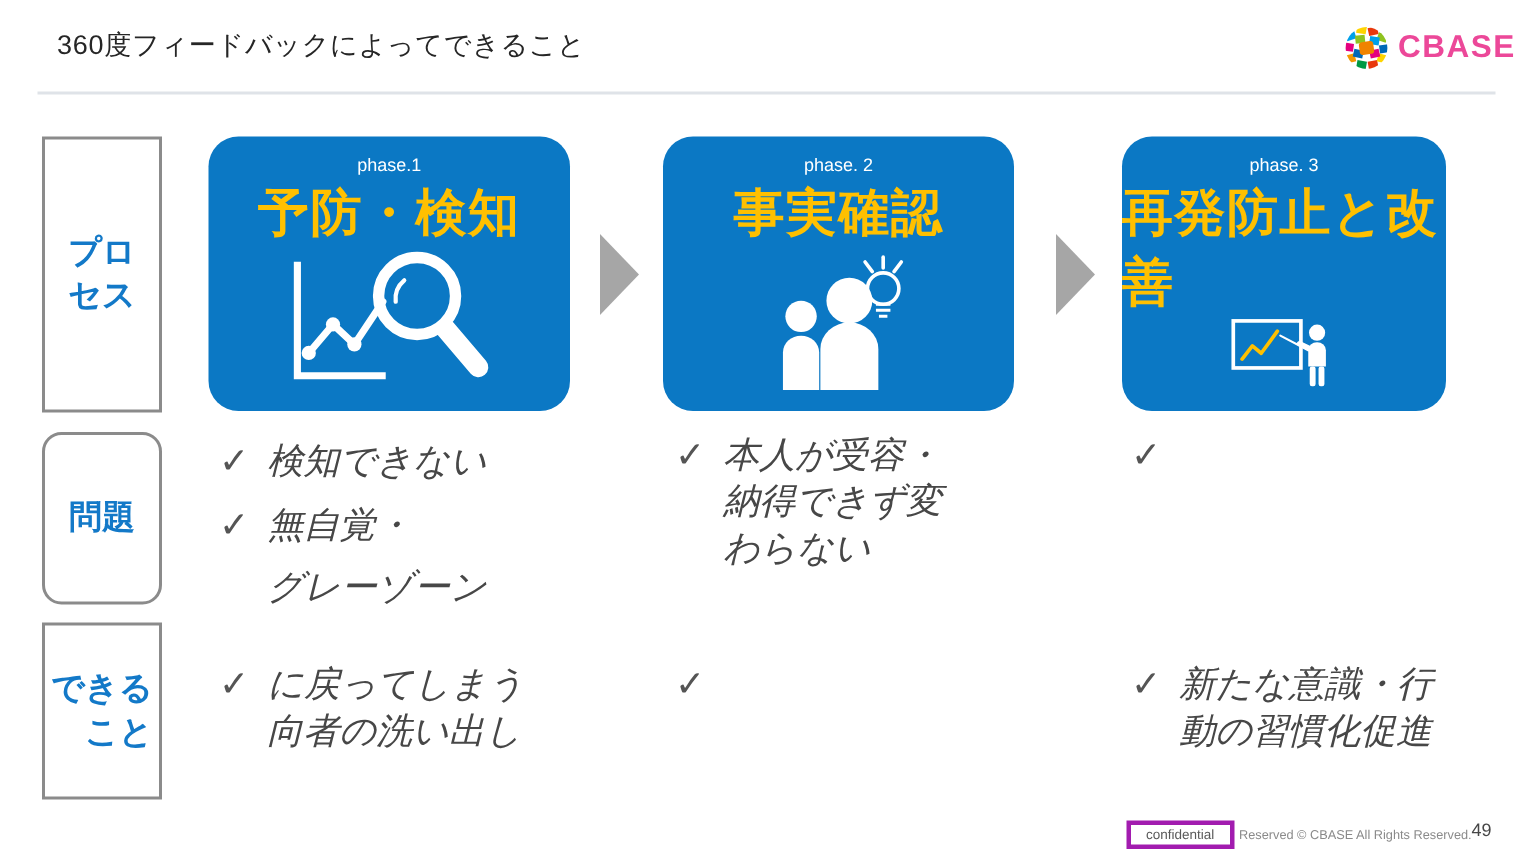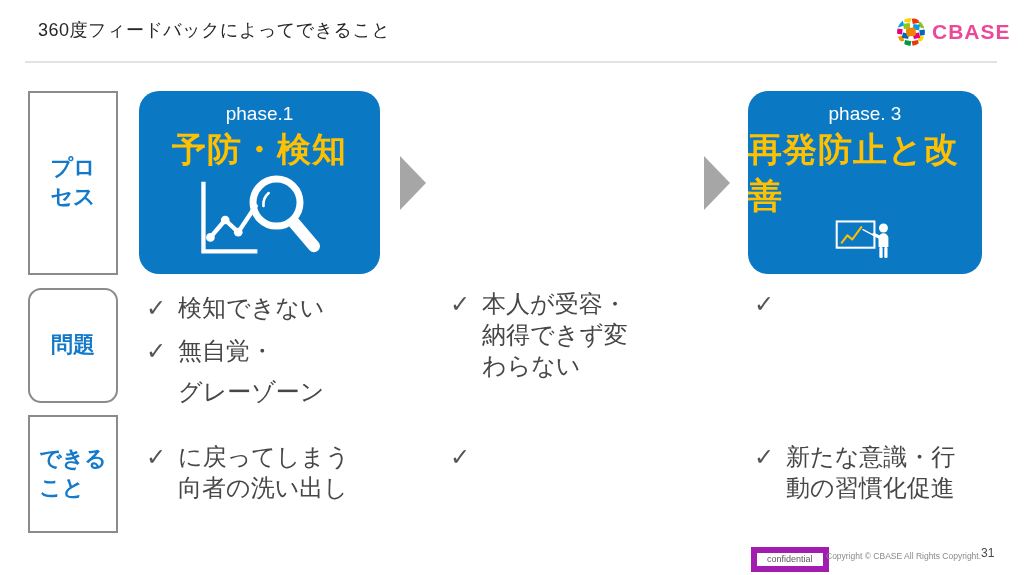--- a/index.html
+++ b/index.html
@@ -9,58 +9,58 @@
   }
   .title{
     position:absolute;left:38px;top:18px;font-size:18px;color:#262626;letter-spacing:.5px;
   }
   .divider{position:absolute;left:25px;top:61px;width:972px;height:2px;background:#dfe3e8;}
   .logo{position:absolute;left:896px;top:17px;display:flex;align-items:center;gap:6px;}
   .logo-text{font-size:21px;font-weight:bold;color:#ec4899;letter-spacing:1px;}
 
   
   .side-box{
-    position:absolute;left:28px;width:90px;background:#fff;border:2px solid #8b8b8b;
-    display:flex;align-items:center;justify-content:center;text-align:left;box-sizing:border-box;
+    position:absolute;left:28px;width:80px;background:#fff;border:2px solid #8b8b8b;
+    display:flex;align-items:center;justify-content:center;text-align:right;box-sizing:border-box;
   }
   .side-box .lbl{font-size:22px;font-weight:bold;color:#1379c8;white-space:pre-line;line-height:1.3;}
   .side-process{top:91px;height:184px;}
   .side-problem{top:288px;height:115px;border-radius:13px;}
   .side-dekiru{top:415px;height:118px;}
 
   
   .phase-box{
     position:absolute;top:91px;height:183px;background:#0b78c4;border-radius:20px;
     display:flex;flex-direction:column;align-items:center;box-sizing:border-box;
   }
   .pb1{left:139px;width:241px;}
   .pb2{left:442px;width:234px;}
-  .pb3{left:748px;width:234px;}
-  .phase-label{margin-top:12px;font-size:19px;color:#ffffff;}
+  .pb3{left:748px;width:216px;}
+  .phase-label{margin-top:12px;font-size:12px;color:#ffffff;}
   .phase-heading{margin-top:2px;font-size:34px;font-weight:bold;color:#ffc000;letter-spacing:1px;}
   .phase-icon{margin-top:auto;margin-bottom:14px;}
 
   .arrow{
     position:absolute;top:156px;width:0;height:0;
     border-left:26px solid #a6a6a6;border-top:27px solid transparent;border-bottom:27px solid transparent;
   }
   .arrow1{left:400px;} .arrow2{left:704px;}
 
   
   .checks{position:absolute;width:248px;}
   .c1{left:146px;} .c2{left:450px;} .c3{left:754px;}
   .row-problems{top:288px;} .row-caps{top:441px;}
   .check-item{display:flex;gap:12px;font-size:24px;line-height:1.3;color:#474747;margin-bottom:11px;}
   .check{color:#555555;flex:0 0 auto;}
-  .check-text{white-space:pre-line;}
+  .check-text{white-space:pre-line;font-style:italic;}
   .loose .check-item{line-height:1.68;margin-bottom:3px;}
 
   
   .confidential{
-    position:absolute;left:751px;top:547px;border:6px solid #a21caf;color:#595959;
+    position:absolute;left:751px;top:547px;border:3px solid #a21caf;color:#595959;
     font-size:9px;padding:1px 10px 2px;background:#fff;
   }
   .copyright{position:absolute;left:826px;top:551px;font-size:8.5px;color:#8a8a8a;}
   .page-num{position:absolute;left:981px;top:546px;font-size:12px;color:#474747;}
 </style>
 </head>
 <body>
 
 <div class="slide">
 
@@ -119,20 +119,35 @@
       <circle cx="45" cy="54" r="5" fill="#fff"></circle>
       <circle cx="60" cy="68" r="5" fill="#fff"></circle>
       <circle cx="104" cy="34" r="27" fill="none" stroke="#fff" stroke-width="8"></circle>
       <path d="M89 38 a17 17 0 0 1 6 -15" fill="none" stroke="#fff" stroke-width="3" stroke-linecap="round"></path>
       <line x1="124" y1="57" x2="147" y2="84" stroke="#fff" stroke-width="14" stroke-linecap="round"></line>
     </svg>
   </div>
 
   <div class="arrow arrow1"></div>
 
+  <div class="phase-box pb2">
+    <div class="phase-label">phase. 2</div>
+    <div class="phase-heading">事実確認</div>
+    <svg class="phase-icon" width="150" height="118" viewBox="0 0 150 118">
+      <line x1="97" y1="12" x2="103" y2="20" stroke="#fff" stroke-width="3" stroke-linecap="round"></line>
+      <line x1="112" y1="8" x2="112" y2="17" stroke="#fff" stroke-width="3" stroke-linecap="round"></line>
+      <line x1="127" y1="12" x2="121" y2="20" stroke="#fff" stroke-width="3" stroke-linecap="round"></line>
+      <circle cx="112" cy="34" r="13" fill="none" stroke="#fff" stroke-width="3"></circle>
+      <path d="M106 47 h12 M106 52 h12 M108.5 57 h7" stroke="#fff" stroke-width="2.5" fill="none"></path>
+      <circle cx="44" cy="57" r="13" fill="#fff"></circle>
+      <path d="M29 118 v-31 a15 14 0 0 1 30 0 v31 z" fill="#fff"></path>
+      <circle cx="84" cy="44" r="19" fill="#fff"></circle>
+      <path d="M60 118 v-34 a24 22 0 0 1 48 0 v34 z" fill="#fff"></path>
+    </svg>
+  </div>
 
   <div class="arrow arrow2"></div>
 
   <div class="phase-box pb3">
     <div class="phase-label">phase. 3</div>
     <div class="phase-heading">再発防止と改善</div>
     <svg class="phase-icon" width="170" height="100" viewBox="0 0 170 100">
       <rect x="16" y="6" width="92" height="64" fill="none" stroke="#fff" stroke-width="5"></rect>
       <polyline points="28,58 42,40 54,50 76,20" fill="none" stroke="#ffc000" stroke-width="5" stroke-linejoin="round" stroke-linecap="round"></polyline>
       <line x1="80" y1="26" x2="118" y2="46" stroke="#fff" stroke-width="3" stroke-linecap="round"></line>
@@ -183,16 +198,16 @@
     </div>
   <div class="checks row-caps c3">
       <div class="check-item">
         <span class="check">✓</span>
         <span class="check-text">新たな意識・行
 動の習慣化促進</span>
       </div>
     </div>
 
   <div class="confidential">confidential</div>
-  <div class="copyright">Copyright © CBASE All Rights Copyright.</div>
-  <div class="page-num">31</div>
+  <div class="copyright">Reserved © CBASE All Rights Reserved.</div>
+  <div class="page-num">49</div>
 
 </div>
 
 </body></html>

